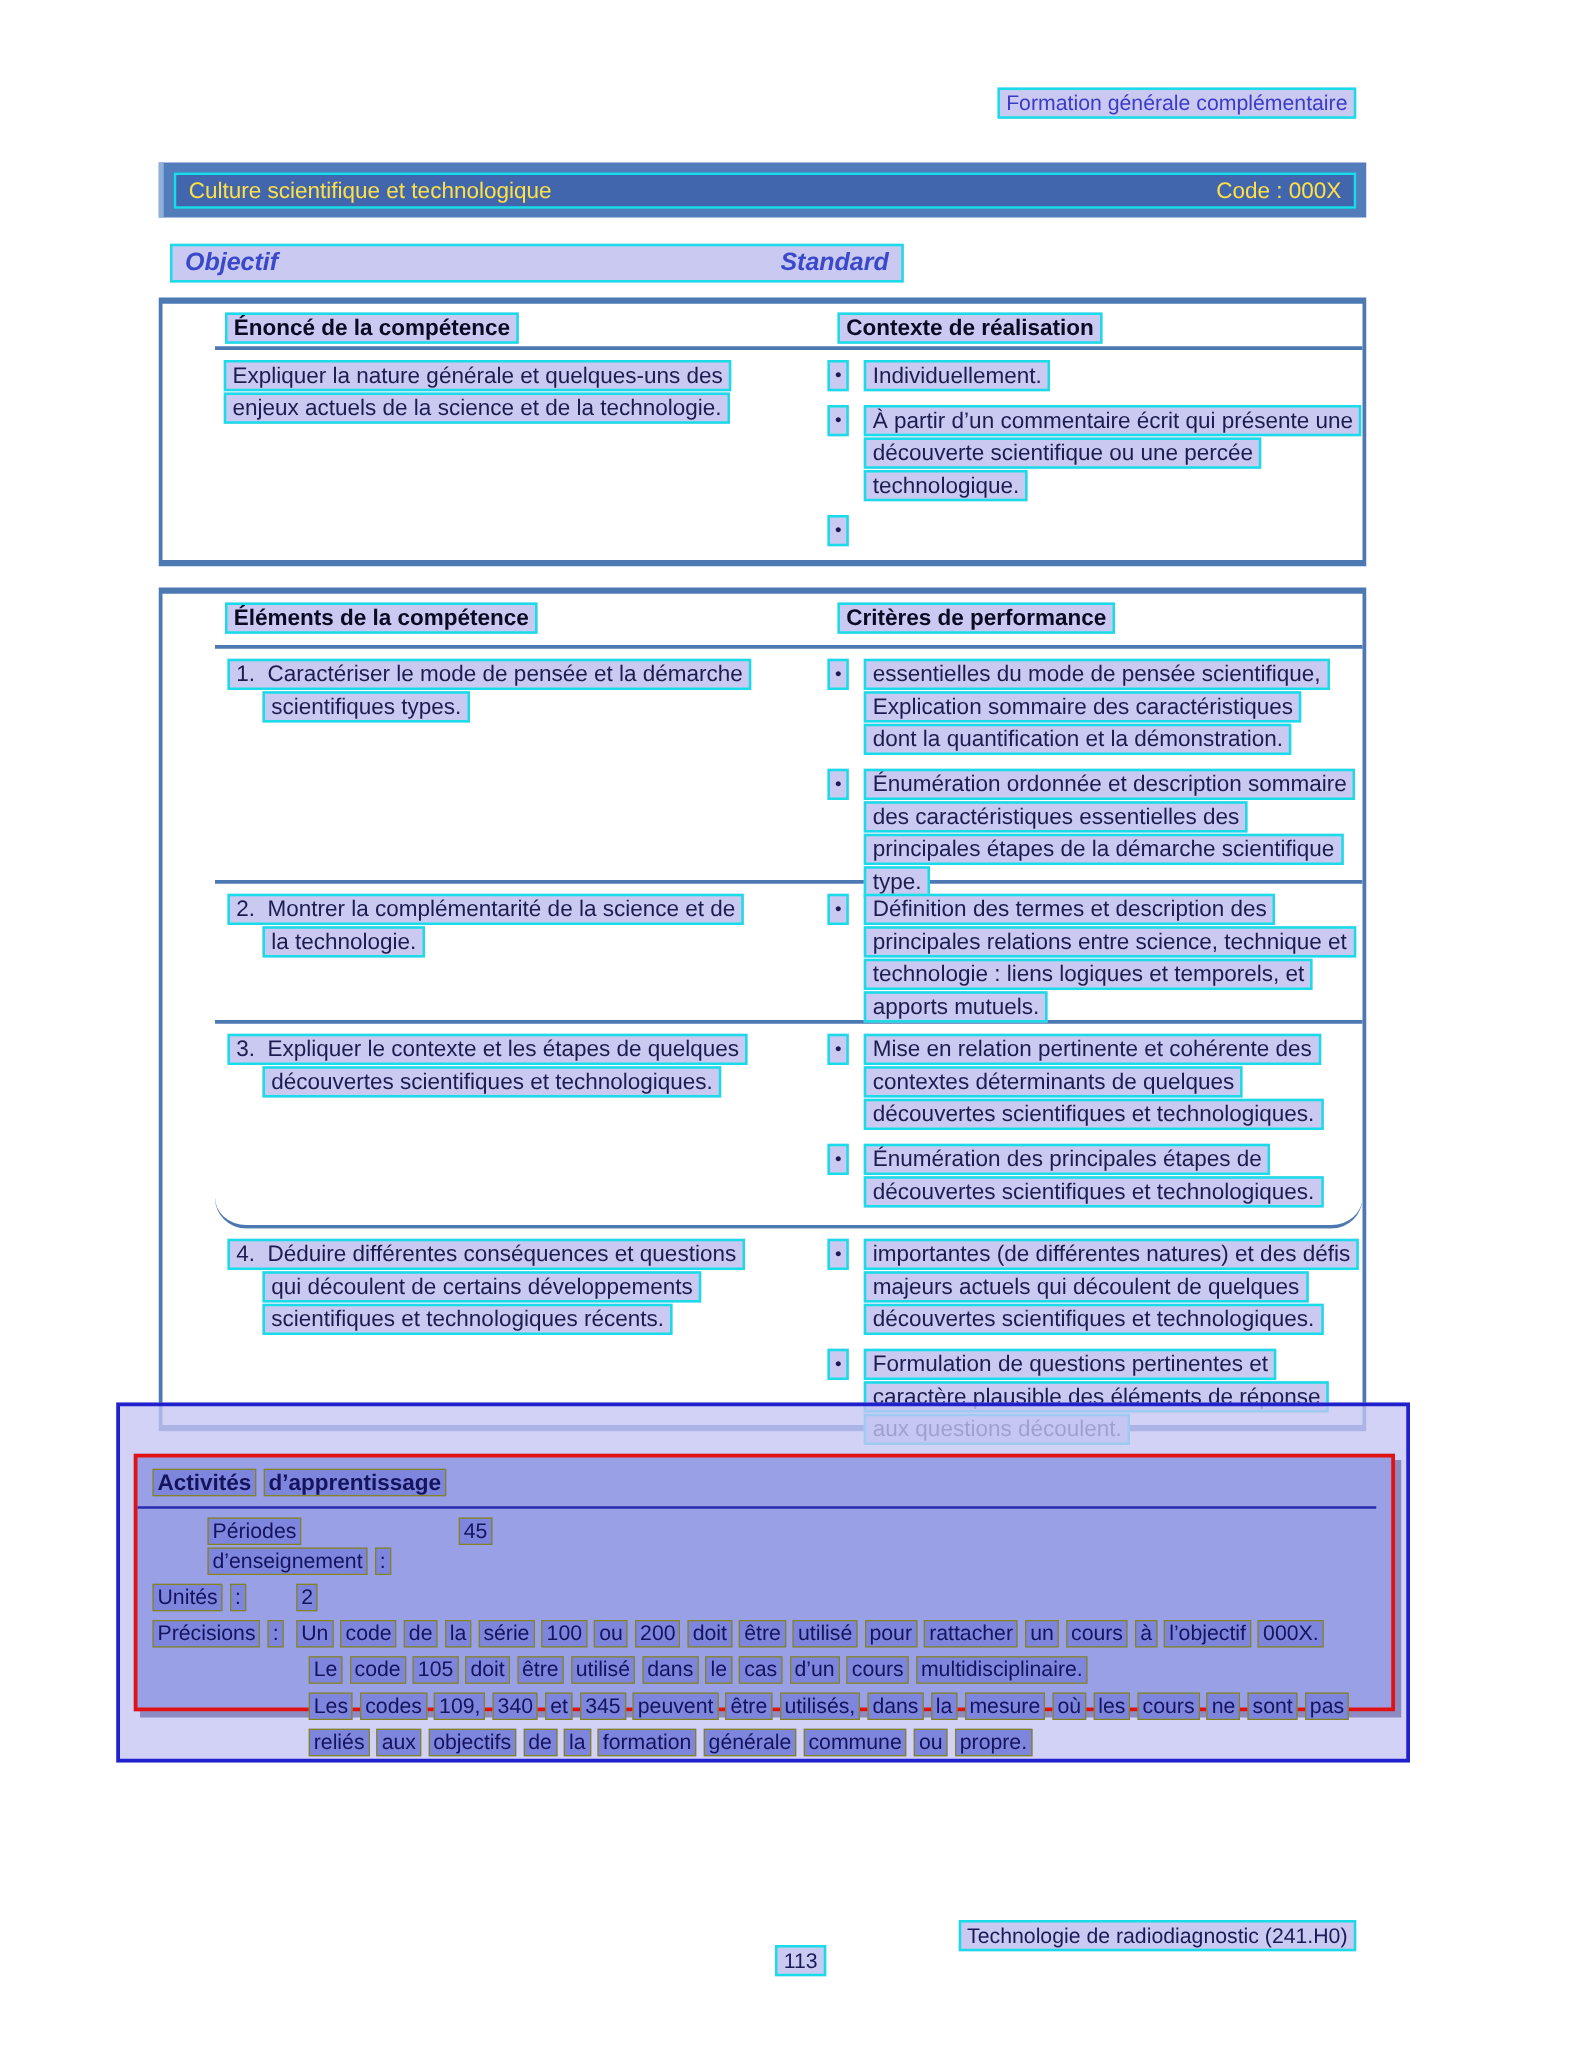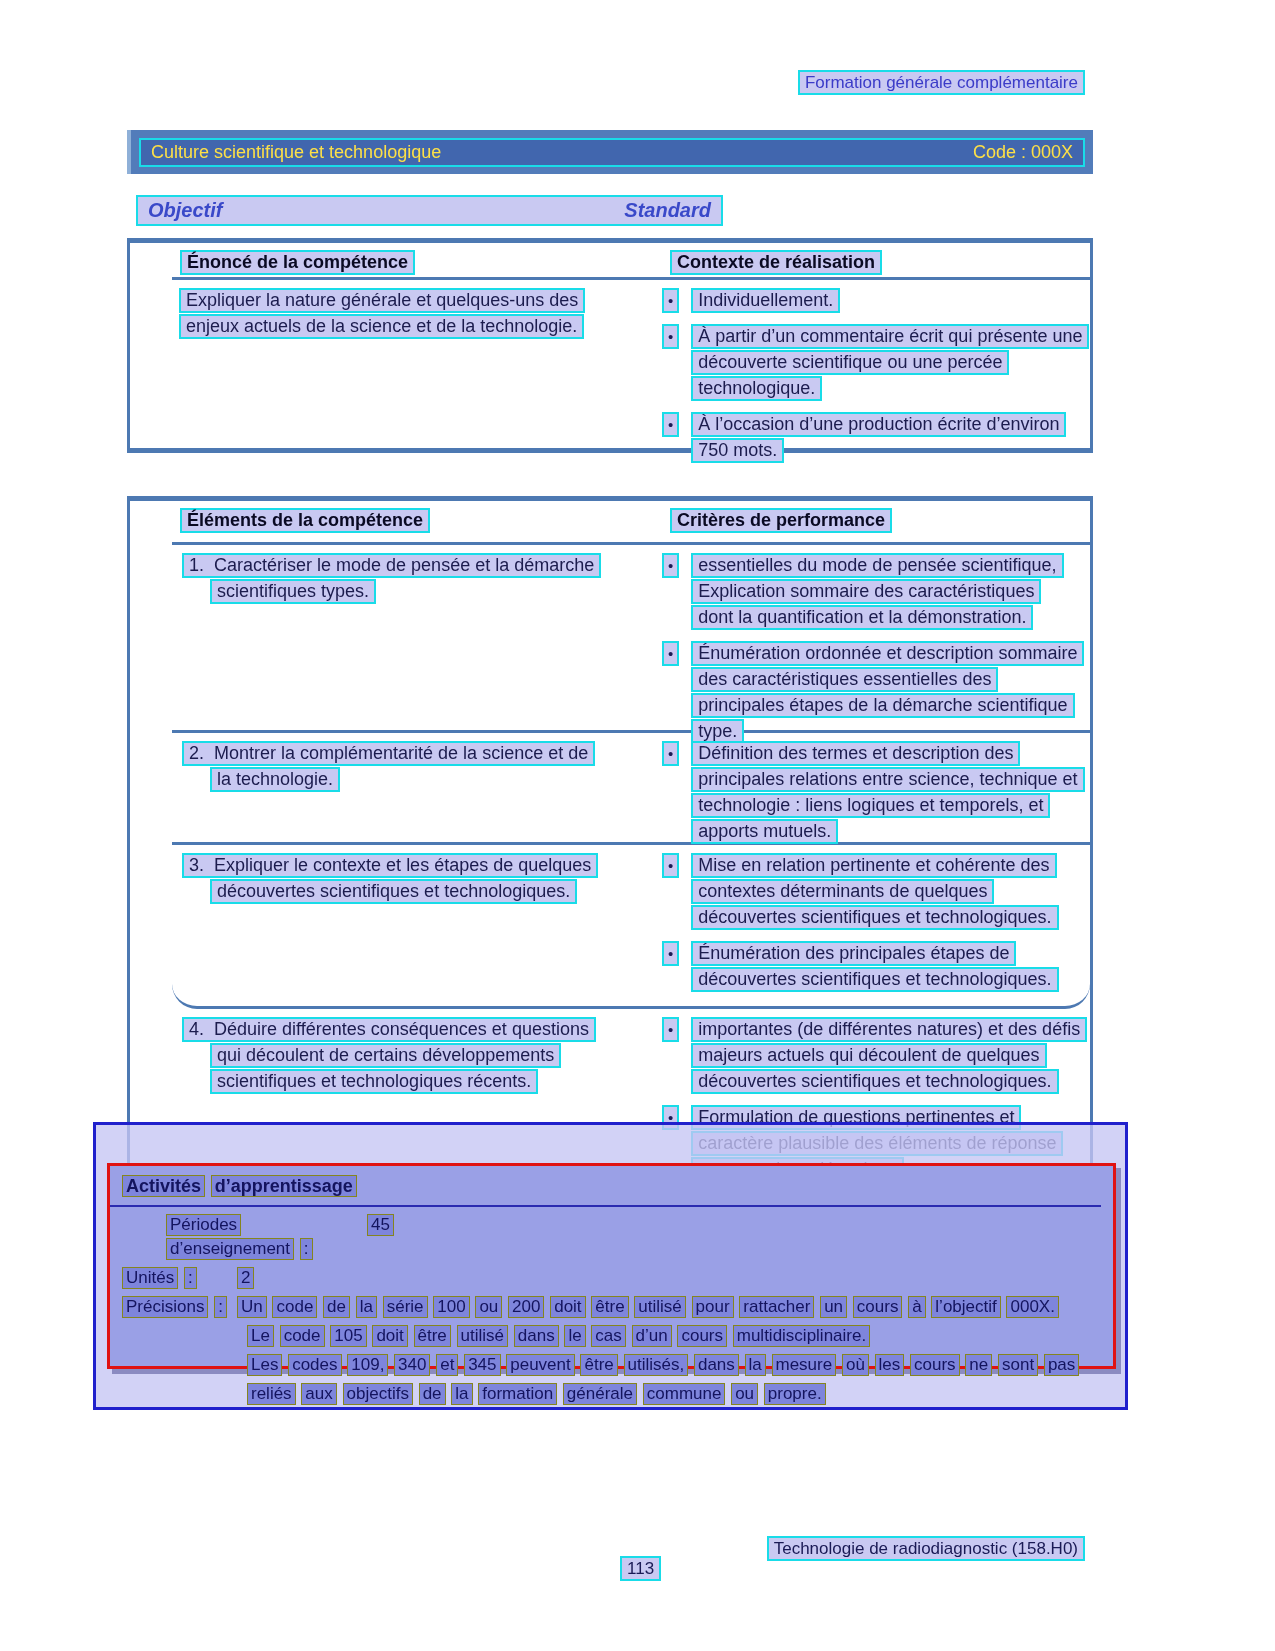--- a/index.html
+++ b/index.html
@@ -48,21 +48,21 @@
 
   
   .tbl {
     position:absolute; left:127px; width:966px;
     border:3px solid var(--table_border);
     border-top-width:5px; border-bottom-width:5px;
     background:#ffffff;
     padding-left:42px;
   }
   .t1 { top:238px; height:215px; }
-  .t2 { top:496px; height:675px; }
+  .t2 { top:470px; height:675px; }
   .thead {
     display:grid; grid-template-columns:490px 1fr;
     border-bottom:3px solid var(--table_border);
   }
   .t1 .thead { height:37px; }
   .t2 .thead { height:44px; }
   .th { padding:7px 0 0 8px; }
   .th .hl { font-weight:bold; color:var(--header_text); }
   .trow { display:grid; grid-template-columns:490px 1fr; }
   .trow.sep { border-bottom:3px solid var(--table_border); }
@@ -153,24 +153,20 @@
       <div class="bullet-item">
         <span class="hl bullet">•</span>
         <div class="lines">
             <span class="hl">À partir d’un commentaire écrit qui présente une</span>
             <span class="hl">découverte scientifique ou une percée</span>
             <span class="hl">technologique.</span>
           </div>
       </div>
       <div class="bullet-item">
         <span class="hl bullet">•</span>
-        <div class="lines">
-            <span class="hl">À l’occasion d’une production écrite d’environ</span>
-            <span class="hl">750 mots.</span>
-          </div>
       </div>
     </div>
   </div>
 </div>
 
 <div class="tbl t2">
   <div class="thead">
     <div class="th">
         <span class="hl">Éléments de la compétence</span>
       </div>
@@ -304,17 +300,17 @@
     <div class="arow cont">
       <div class="atext"><span class="wbox">Les</span> <span class="wbox">codes</span> <span class="wbox">109,</span> <span class="wbox">340</span> <span class="wbox">et</span> <span class="wbox">345</span> <span class="wbox">peuvent</span> <span class="wbox">être</span> <span class="wbox">utilisés,</span> <span class="wbox">dans</span> <span class="wbox">la</span> <span class="wbox">mesure</span> <span class="wbox">où</span> <span class="wbox">les</span> <span class="wbox">cours</span> <span class="wbox">ne</span> <span class="wbox">sont</span> <span class="wbox">pas</span></div>
     </div>
     <div class="arow cont">
       <div class="atext"><span class="wbox">reliés</span> <span class="wbox">aux</span> <span class="wbox">objectifs</span> <span class="wbox">de</span> <span class="wbox">la</span> <span class="wbox">formation</span> <span class="wbox">générale</span> <span class="wbox">commune</span> <span class="wbox">ou</span> <span class="wbox">propre.</span></div>
     </div>
   </div>
 </div>
 
 <div class="footer1">
-  <span class="hl">Technologie de radiodiagnostic (158.H0)</span>
+  <span class="hl">Technologie de radiodiagnostic (241.H0)</span>
 </div>
 <div class="footer2">
   <span class="hl">113</span>
 </div>
 
 </body></html>

